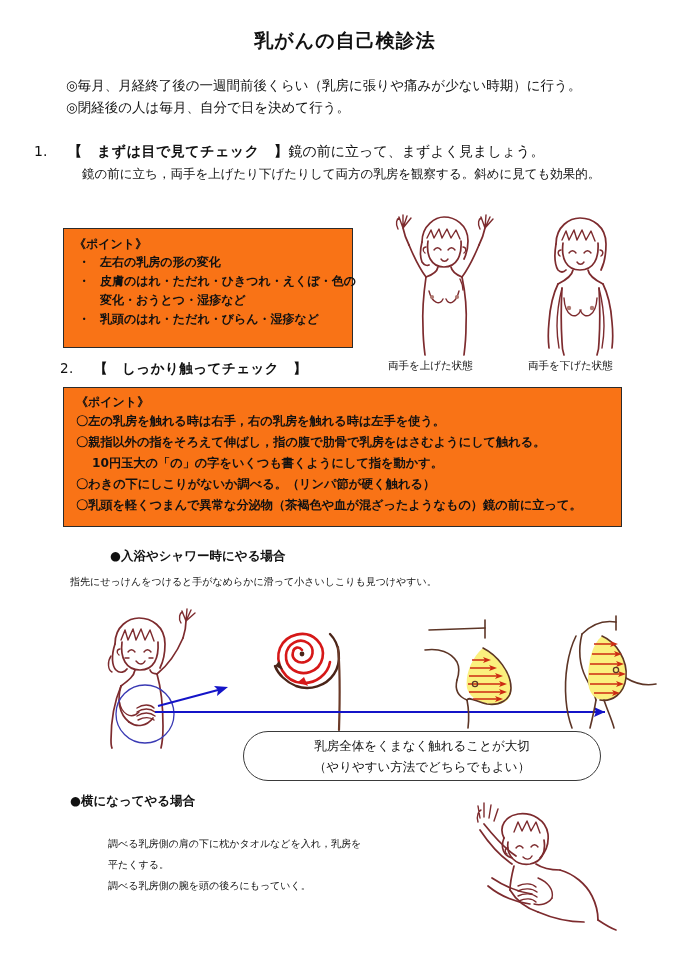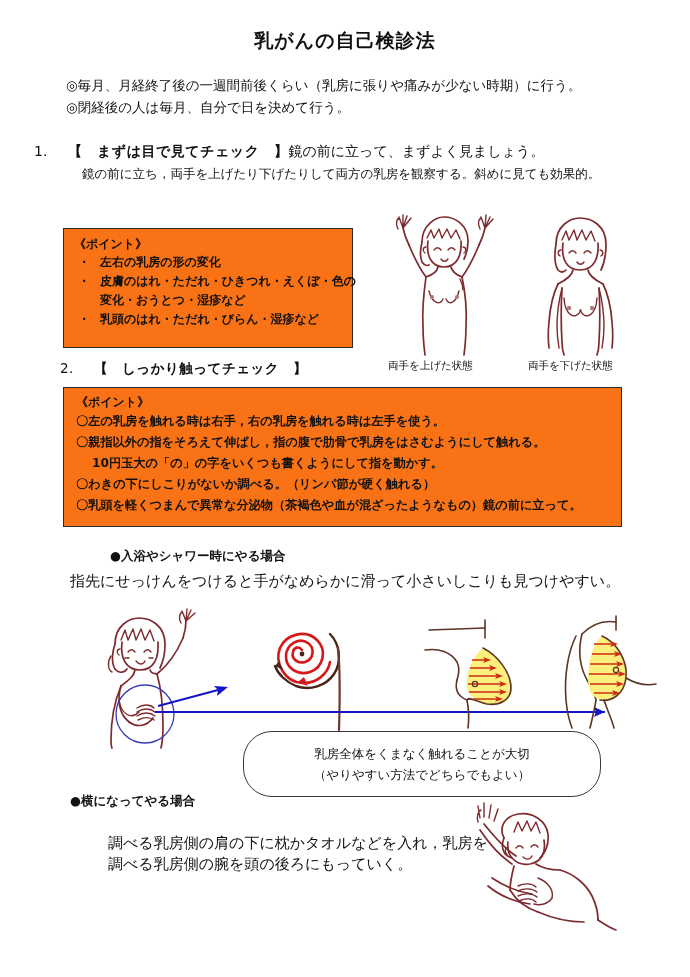--- a/index.html
+++ b/index.html
@@ -54,42 +54,42 @@
   .cap{position:absolute;font-size:10.5px;color:#111;white-space:nowrap;}
   #caption-arms-up{left:388px;top:359px;}
   #caption-arms-down{left:528px;top:359px;}
 
   
   .sec{
     position:absolute;font-size:12.5px;font-weight:700;color:#111;white-space:nowrap;
   }
   #sec-bath{left:70px;top:548px;margin-left:40px;}
   #sec-lying{left:70px;top:793px;}
-  .secbody{position:absolute;font-size:15px;line-height:21px;color:#111;}
+  .secbody{position:absolute;font-size:10px;line-height:21px;color:#111;}
   #bath-body{left:70px;top:571px;width:560px;}
   #lying-body{left:108px;top:833px;width:400px;}
 
   
   .art{position:absolute;}
   svg{display:block;overflow:visible;}
   .ln{fill:none;stroke:#7d2b2e;stroke-width:1.7;stroke-linecap:round;stroke-linejoin:round;}
   .ln-thin{fill:none;stroke:#7d2b2e;stroke-width:1.4;stroke-linecap:round;stroke-linejoin:round;}
   .nip{fill:#b07a72;stroke:none;}
   .spiral{fill:none;stroke:#d61818;stroke-width:2.6;stroke-linecap:round;}
   .spiral-dark{fill:none;stroke:#4a2418;stroke-width:2.4;stroke-linecap:round;}
   .stem{fill:none;stroke:#6b3a28;stroke-width:2.2;stroke-linecap:round;}
   .bluearrow{stroke:#1414c8;stroke-width:2;fill:none;}
   .bluefill{fill:#1414c8;}
   .brln{fill:none;stroke:#5d3526;stroke-width:1.6;stroke-linecap:round;stroke-linejoin:round;}
   .ybody{fill:#fbf07e;stroke:none;}
   .rarrow{stroke:#cc2b12;stroke-width:1.5;fill:none;}
   .rfill{fill:#cc2b12;}
 
   
-  #speech-bubble{position:absolute;left:243px;top:731px;width:358px;height:66px;}
+  #speech-bubble{position:absolute;left:243px;top:731px;width:358px;height:50px;}
   #speech-bubble .bub{
     width:100%;height:100%;border:1.4px solid #3a3a3a;border-radius:29px;
     box-sizing:border-box;background:#fff;
     display:flex;flex-direction:column;align-items:center;justify-content:center;
   }
   #speech-bubble .l{font-size:12.5px;line-height:21px;color:#111;white-space:nowrap;}
 </style>
 </head>
 <body>
 
@@ -373,20 +373,21 @@
   <div id="speech-bubble">
     <div class="bub">
       <div class="l">乳房全体をくまなく触れることが大切</div>
       <div class="l">（やりやすい方法でどちらでもよい）</div>
     </div>
   </div>
 
   <div class="sec" id="sec-lying">●横になってやる場合</div>
   <div class="secbody" id="lying-body">
     <div>調べる乳房側の肩の下に枕かタオルなどを入れ，乳房を</div>
+    <div>平たくする。</div>
     <div>調べる乳房側の腕を頭の後ろにもっていく。</div>
   </div>
 
   <div class="art" id="figure-lying-woman" style="left:478px;top:800px;">
     <svg width="200" height="150" viewBox="0 0 200 150">
 
       <path class="ln-thin" d="M2 18 L0 6 M6 17 L6 3 M11 18 L13 5 M16 21 L20 9 M0 22 C-2 15 1 11 3 10"></path>
 
       <path class="ln" d="M6 24 C14 34 26 48 38 56"></path>
       <path class="ln" d="M2 30 C10 42 22 56 34 64"></path>

